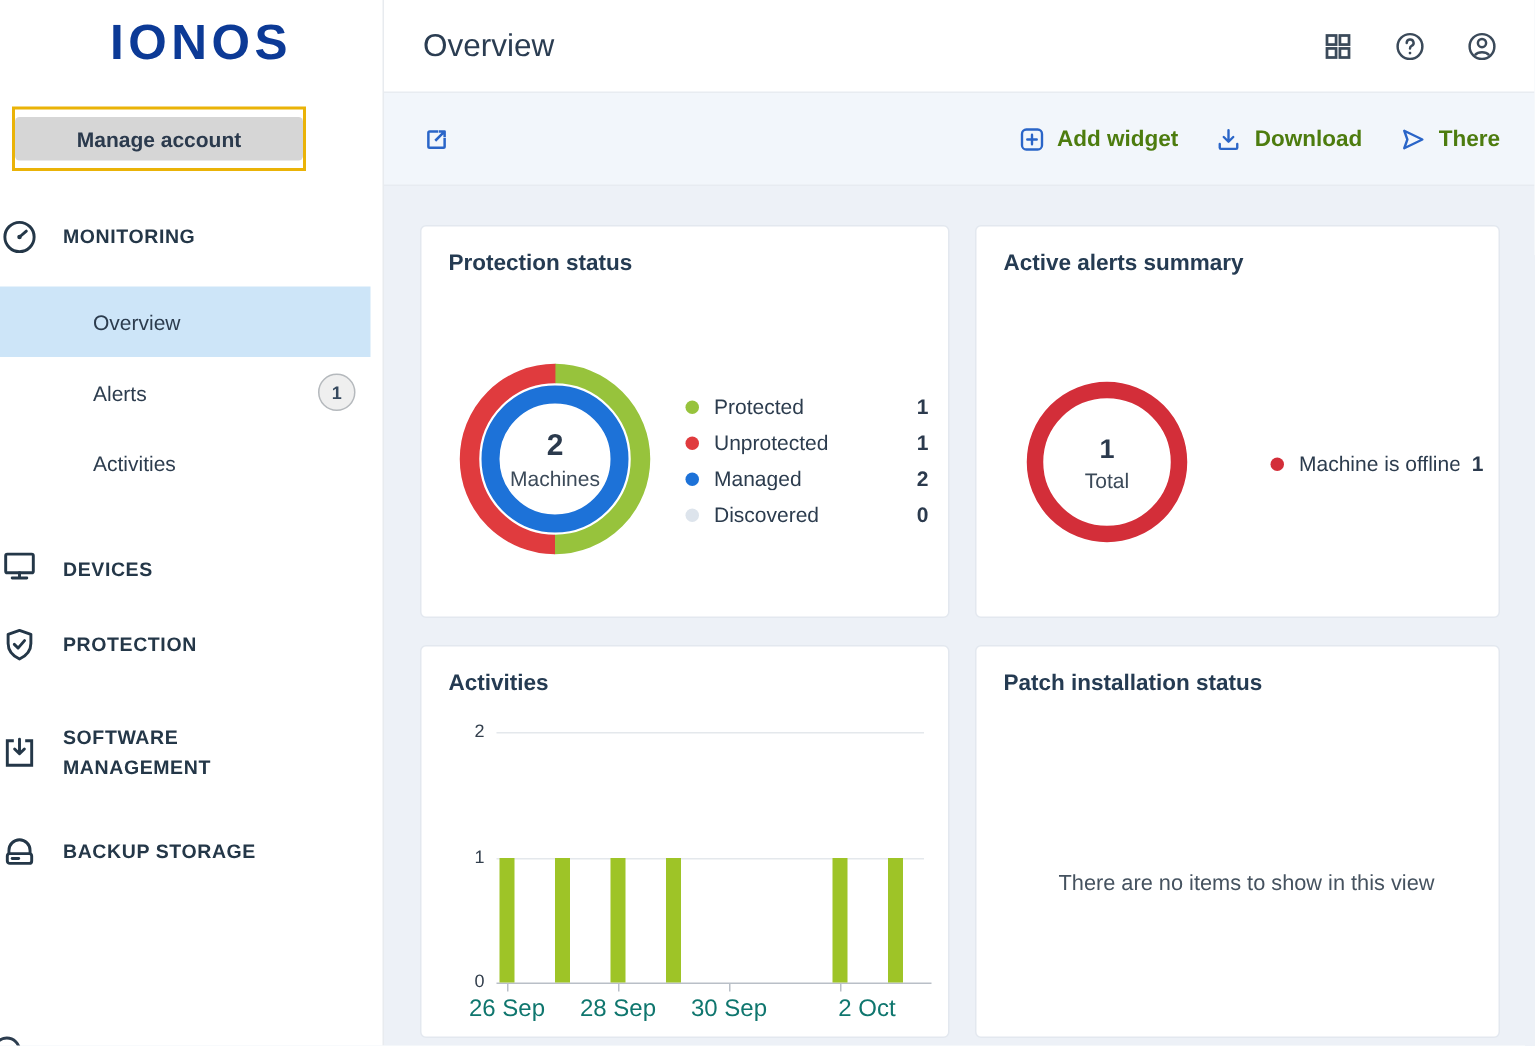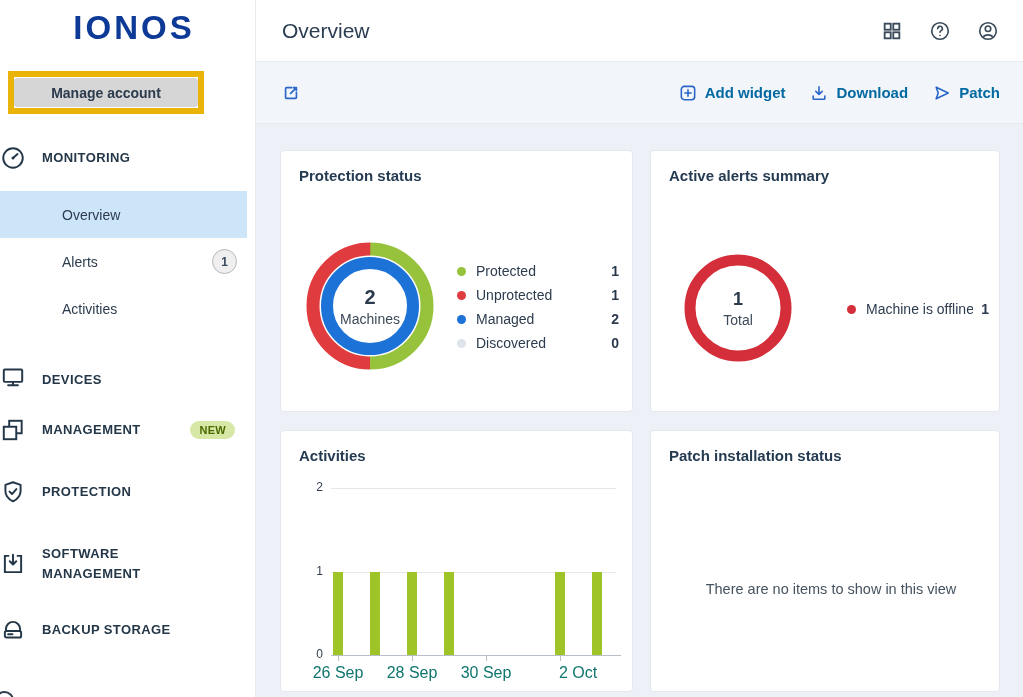--- a/index.html
+++ b/index.html
@@ -4,21 +4,21 @@
 <style>
   html,body{margin:0;padding:0;}
   body{
     width:1023px;height:697px;position:relative;overflow:hidden;
     font-family:"Liberation Sans",sans-serif;background:#fff;
     -webkit-font-smoothing:antialiased;
   }
   
   .sidebar{position:absolute;left:0;top:0;width:256px;height:697px;background:#fff;border-right:1px solid #e8ebef;box-sizing:border-box;}
   .logo{margin-top:9px;text-align:center;font-size:33px;font-weight:700;letter-spacing:3px;color:#0c3a96;margin-left:13px;}
-  .annotation-box{position:absolute;left:8px;top:71px;width:196px;height:43px;border:6px solid #eab308;box-sizing:border-box;display:flex;align-items:center;justify-content:center;}
+  .annotation-box{position:absolute;left:8px;top:71px;width:196px;height:43px;border:2px solid #eab308;box-sizing:border-box;display:flex;align-items:center;justify-content:center;}
   .manage-btn{width:227px;height:29px;background:#d6d6d6;border:none;border-radius:3px;font-family:inherit;font-size:14px;font-weight:700;color:#2b3a4d;cursor:pointer;}
   .nav{position:absolute;top:140px;left:0;right:0;}
   .sec{height:36px;display:flex;align-items:center;width:247px;box-sizing:border-box;cursor:pointer;}
   .sec .ic{width:26px;height:26px;display:flex;align-items:center;justify-content:center;flex:0 0 26px;}
   .sec .ic svg{width:26px;height:26px;}
   .sec-label{margin-left:16px;font-size:13px;font-weight:700;letter-spacing:.4px;color:#243748;width:150px;line-height:20px;}
   .sub{height:47px;display:flex;align-items:center;padding-left:62px;width:247px;box-sizing:border-box;font-size:14px;color:#2c3c4e;cursor:pointer;}
   .sub.selected{background:#cde5f8;}
   .count-badge{margin-left:auto;margin-right:10px;width:25px;height:25px;border-radius:50%;background:#efefef;border:1px solid #b5b9bd;box-sizing:border-box;display:flex;align-items:center;justify-content:center;font-size:12px;font-weight:700;color:#36495e;}
   .new-badge{margin-left:auto;margin-right:12px;background:#d7e8a6;color:#4a6a00;font-size:11px;font-weight:700;padding:3px 9px;border-radius:10px;letter-spacing:.3px;}
@@ -28,21 +28,21 @@
   .header{position:absolute;left:256px;top:0;width:767px;height:62px;background:#fff;border-bottom:1px solid #e8ecf1;box-sizing:border-box;display:flex;align-items:center;padding:0 24px 0 26px;}
   .header-title{font-size:21px;color:#2b3d52;}
   .header-icons{margin-left:auto;display:flex;gap:26px;align-items:center;}
   .hicon{width:22px;height:22px;cursor:pointer;display:flex;}
   .hicon svg{width:22px;height:22px;}
   
   .toolbar{position:absolute;left:256px;top:62px;width:767px;height:62px;background:#f2f6fb;border-bottom:1px solid #e7ebf1;box-sizing:border-box;display:flex;align-items:center;padding:0 23px 0 25px;}
   .tool-expand{width:20px;height:20px;cursor:pointer;display:flex;}
   .tool-expand svg{width:20px;height:20px;}
   .tool-group{margin-left:auto;display:flex;gap:24px;align-items:center;}
-  .tool-btn{display:flex;align-items:center;gap:7px;color:#0369a1;font-size:15px;font-weight:600;cursor:pointer;white-space:nowrap;}
+  .tool-btn{display:flex;align-items:center;gap:7px;color:#4d7c0f;font-size:15px;font-weight:600;cursor:pointer;white-space:nowrap;}
   .tool-btn svg{width:20px;height:20px;}
   
   .content{position:absolute;left:256px;top:124px;width:767px;height:573px;background:#edf1f7;}
   .card{position:absolute;background:#fff;border:1px solid #e3e8ef;border-radius:4px;box-sizing:border-box;}
   .card-title{position:absolute;left:18px;top:16px;font-size:15px;font-weight:700;color:#253b52;}
   #card-protection{left:24px;top:26px;width:353px;height:262px;}
   #card-alerts{left:394px;top:26px;width:350px;height:262px;}
   #card-activities{left:24px;top:306px;width:353px;height:262px;}
   #card-patch{left:394px;top:306px;width:350px;height:262px;}
   
@@ -110,30 +110,20 @@
     <div class="sec mt14 h44">
       <span class="ic">
         <svg viewBox="0 0 24 24" fill="none" stroke="#243748" stroke-width="1.8">
             <rect x="3.5" y="5" width="17" height="11.5" rx="1"></rect>
             <path d="M12 16.5 v3.2 M7.5 19.7 h9" stroke-linecap="round"></path>
           </svg>
       </span>
       <span class="sec-label">DEVICES</span>
     </div>
 
-    <div class="sec mt18 h44">
-      <span class="ic">
-        <svg viewBox="0 0 24 24" fill="none" stroke="#243748" stroke-width="1.8">
-            <rect x="8.5" y="3.5" width="11.5" height="11.5"></rect>
-            <rect x="3.5" y="9" width="11.5" height="11.5" fill="#fff"></rect>
-          </svg>
-      </span>
-      <span class="sec-label">MANAGEMENT</span>
-      <span class="new-badge">NEW</span>
-    </div>
 
     <div class="sec mt18 h44">
       <span class="ic">
         <svg viewBox="0 0 24 24" fill="none" stroke="#243748" stroke-width="1.8" stroke-linejoin="round">
             <path d="M12 3 L19 5.4 V11 c0 4.6 -2.9 7.6 -7 9.6 C7.9 18.6 5 15.6 5 11 V5.4 Z"></path>
             <path d="M8.8 11.6 l2.3 2.3 4 -4.6" stroke-linecap="round"></path>
           </svg>
       </span>
       <span class="sec-label">PROTECTION</span>
     </div>
@@ -210,21 +200,21 @@
       <svg viewBox="0 0 24 24" fill="none" stroke="#2a65c8" stroke-width="1.9" stroke-linecap="round" stroke-linejoin="round">
           <path d="M12 4.5 v9 M8.2 10 l3.8 3.8 3.8 -3.8"></path>
           <path d="M5 15.5 v3 a1 1 0 0 0 1 1 h12 a1 1 0 0 0 1 -1 v-3"></path>
         </svg>
       <span>Download</span>
     </span>
     <span class="tool-btn">
       <svg viewBox="0 0 24 24" fill="none" stroke="#2a65c8" stroke-width="1.9" stroke-linejoin="round">
           <path d="M5 5 L19.5 12 L5 19 L7.5 12 Z"></path>
         </svg>
-      <span>Patch</span>
+      <span>There</span>
     </span>
   </div>
 </div>
 
 <main class="content">
 
   <section class="card" id="card-protection">
     <div class="card-title">Protection status</div>
     <div class="donut" id="donut-protection">
         <svg viewBox="0 0 130 130">

